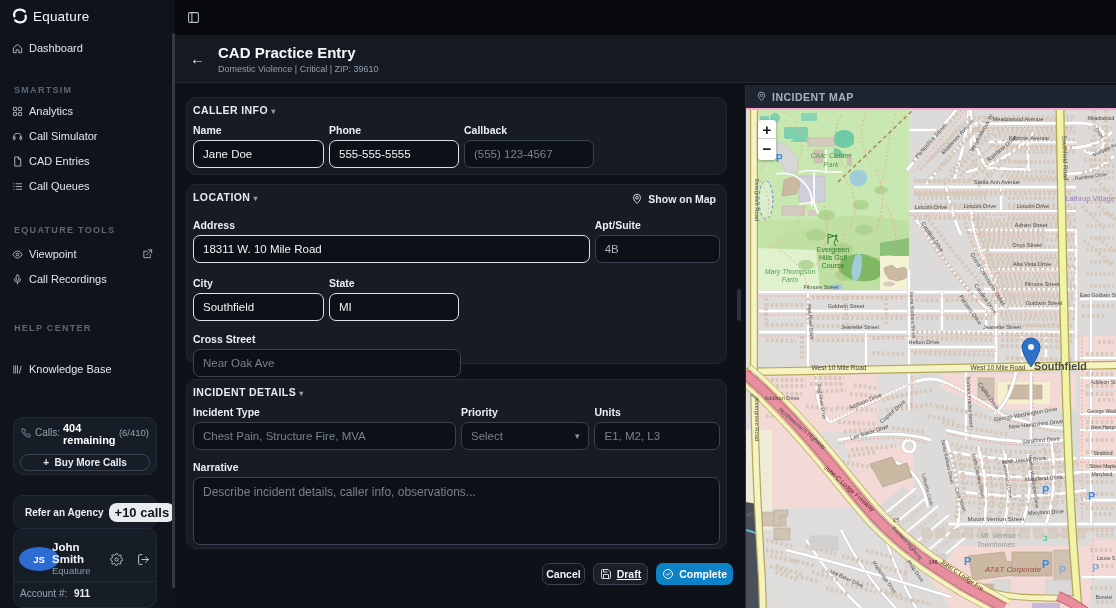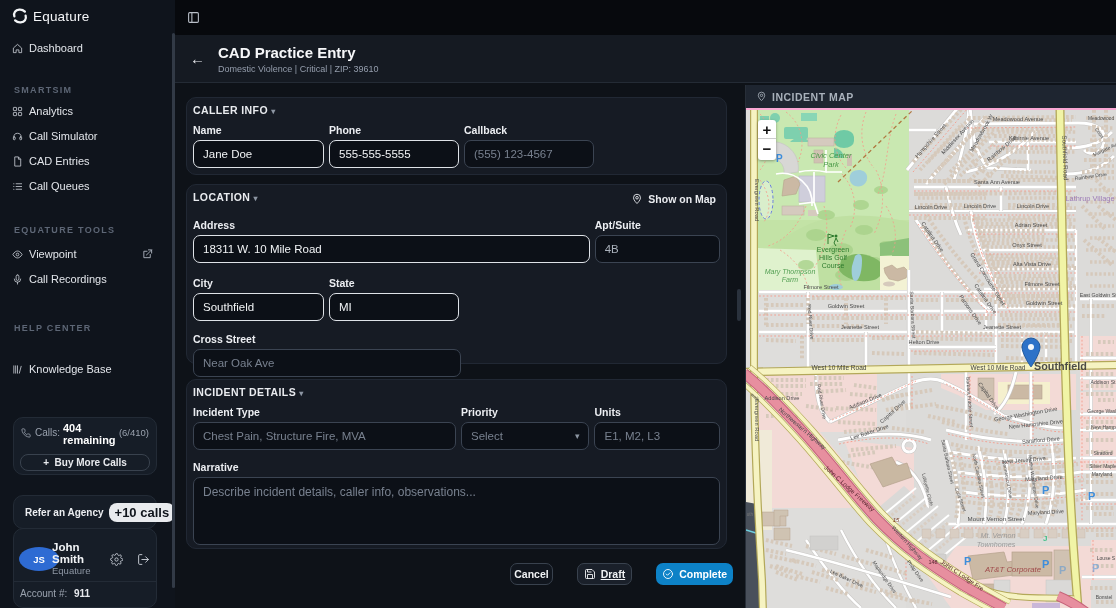--- a/index.html
+++ b/index.html
@@ -36,21 +36,21 @@
 .fcard { position:absolute; left:11px; width:541px; background:#161b24; border:1px solid #212834; border-radius:10px; padding:6px 6px; }
 .fc-head { font-size:10.5px; font-weight:bold; color:#e9ebef; letter-spacing:.4px; }
 .fc-head .tri { color:#8d96a3; font-size:8px; }
 .flabel { font-size:10.5px; font-weight:bold; color:#eceef2; margin-bottom:4px; }
 .inp { height:28px; background:#0c1017; border:1px solid #3b4452; border-radius:7px; color:#f1f3f5; font-size:11.5px; display:flex; align-items:center; padding:0 9px; }
 .inp.lit { border-color:#dfe3e8; }
 .inp.ph { color:#78818f; }
 .row { display:flex; gap:5px; }
 .showmap { position:absolute; right:10px; top:8px; display:flex; align-items:center; gap:5px; font-size:10.5px; font-weight:bold; color:#e9ebef; }
 .narr { height:68px; background:#0c1017; border:1px solid #3b4452; border-radius:7px; color:#78818f; font-size:12px; padding:7px 9px; }
-.btnrow { position:absolute; right:12px; top:479px; display:flex; gap:24px; }
+.btnrow { position:absolute; right:12px; top:479px; display:flex; gap:8px; }
 .btn { height:22px; border-radius:7px; font-size:10.5px; font-weight:bold; display:flex; align-items:center; justify-content:center; gap:5px; padding:0 6px; }
 .btn-cancel { background:#11161e; border:1px solid #39424e; color:#f0f2f4; }
 .btn-draft { background:#1a202a; border:1px solid #39424e; color:#f0f2f4;text-decoration:underline; }
 .btn-complete { background:#0d82c7; color:#fff; }
 
 .mappanel { position:absolute; left:570px; top:85px; width:371px; height:523px; border-left:1px solid #272e38; }
 .maphead { height:25px; background:#1e2530; border-bottom:2px solid #f9a8d4; display:flex; align-items:center; gap:5px; padding-left:10px; font-size:10.5px; font-weight:bold; letter-spacing:.5px; color:#a9b1bb; }
 .mapbox { position:relative; width:371px; height:498px; background:#dfdedc; overflow:hidden; }
 .zoomctl { position:absolute; left:12px; top:10px; width:18px; height:40px; background:#fff; border-radius:3px; box-shadow:0 1px 3px rgba(0,0,0,.35); z-index:30; display:flex; flex-direction:column; }
 .zoomctl div { height:19px; display:flex; align-items:center; justify-content:center; font-size:15px; font-weight:bold; color:#111; }

